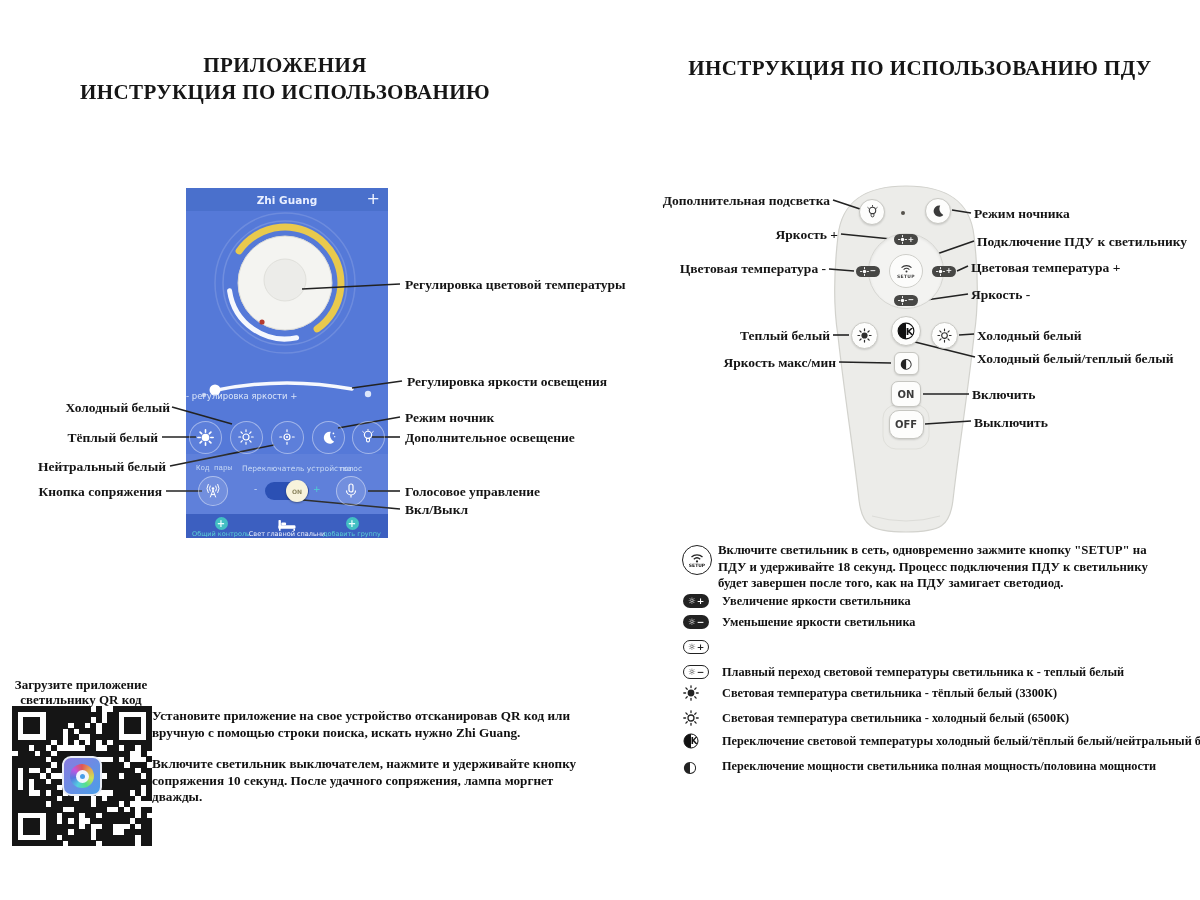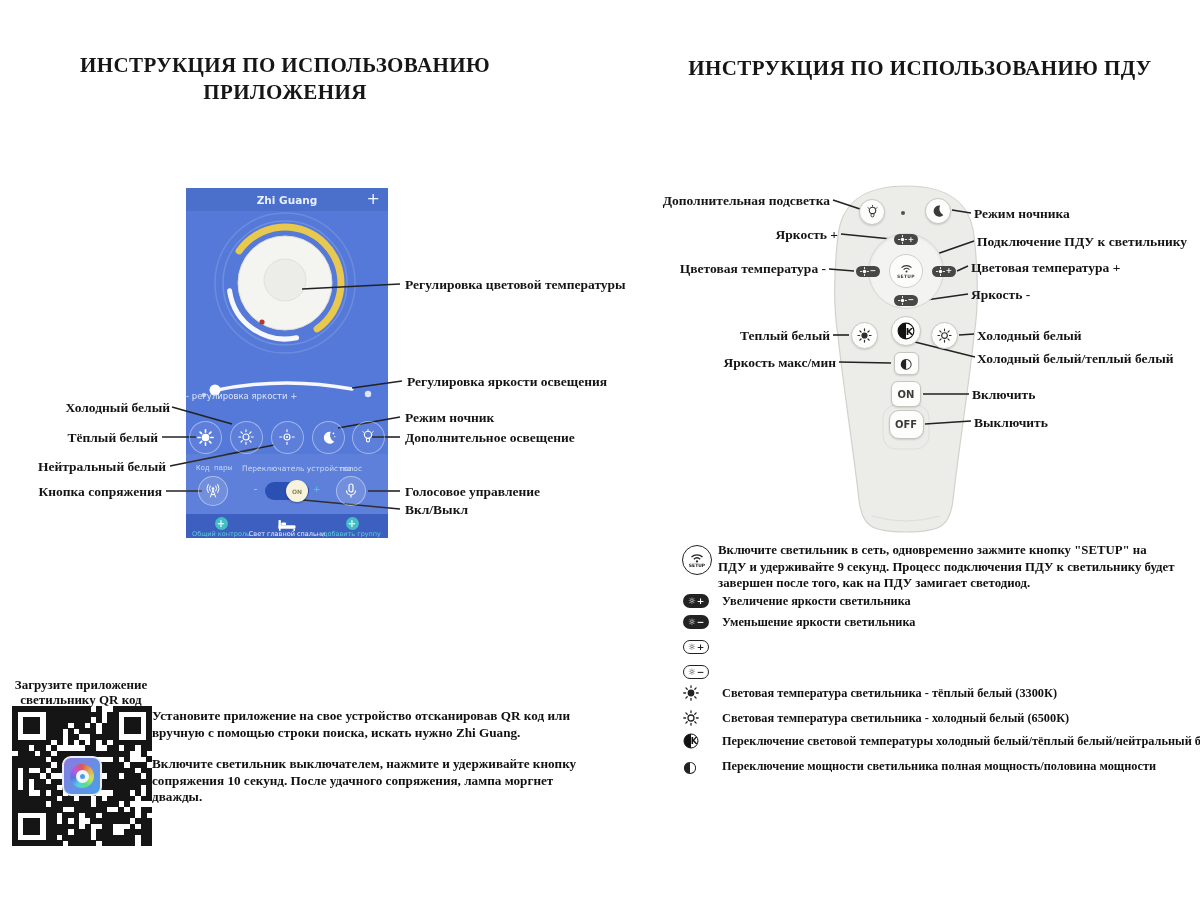--- a/index.html
+++ b/index.html
@@ -144,22 +144,22 @@
       <line x1="957" y1="271" x2="968" y2="266"></line>
       <line x1="919" y1="301" x2="968" y2="294"></line>
       <line x1="959" y1="335" x2="974" y2="334"></line>
       <line x1="915" y1="342" x2="975" y2="357"></line>
       <line x1="923" y1="394" x2="969" y2="394"></line>
       <line x1="925" y1="424" x2="971" y2="421"></line>
     </g>
   </svg>
 
   <div class="doc-title" style="left:60px;top:52px;width:450px;">
+    <div>ПРИЛОЖЕНИЯ</div>
     <div>ИНСТРУКЦИЯ ПО ИСПОЛЬЗОВАНИЮ</div>
-    <div>ПРИЛОЖЕНИЯ</div>
   </div>
   <div class="doc-title" style="left:655px;top:55px;width:530px;">ИНСТРУКЦИЯ ПО ИСПОЛЬЗОВАНИЮ ПДУ</div>
 
   <div class="phone">
     <div class="p-header">
       <span class="p-title">Zhi Guang</span>
       <span class="p-plus">+</span>
     </div>
 
     <div class="slider-label">- регулировка яркости +</div>
@@ -421,21 +421,21 @@
   <div class="callout" style="left:974px;top:415px;">Выключить</div>
 
   <div class="note-icn">
     <svg width="14" height="10" viewBox="0 0 14 10">
       <path d="M1.5,4 a8,8 0 0 1 11,0" fill="none" stroke="#222" stroke-width="1.3"></path>
       <path d="M3.8,6.2 a4.8,4.8 0 0 1 6.4,0" fill="none" stroke="#222" stroke-width="1.3"></path>
       <circle cx="7" cy="8.4" r="1.1" fill="#222"></circle>
     </svg>
     <span style="font-family:'DejaVu Sans',sans-serif;font-size:4.5px;font-weight:bold;color:#222;">SETUP</span>
   </div>
-  <div class="note-text">Включите светильник в сеть, одновременно зажмите кнопку "SETUP" на ПДУ и удерживайте 9 секунд. Процесс подключения ПДУ к светильнику будет завершен после того, как на ПДУ замигает светодиод.</div>
+  <div class="note-text">Включите светильник в сеть, одновременно зажмите кнопку "SETUP" на ПДУ и удерживайте 18 секунд. Процесс подключения ПДУ к светильнику будет завершен после того, как на ПДУ замигает светодиод.</div>
 
   <div class="legend-row" style="top:590px;">
     <span class="licon">
       <span class="pill-icon pill-dark">☼<i style="font-style:normal;">+</i></span>
       </span>
     <span class="ltext">Увеличение яркости светильника</span>
   </div>
   <div class="legend-row" style="top:611px;">
     <span class="licon">
       <span class="pill-icon pill-dark">☼<i style="font-style:normal;">−</i></span>
@@ -444,20 +444,21 @@
   </div>
   <div class="legend-row" style="top:636px;">
     <span class="licon">
       <span class="pill-icon pill-light">☼<i style="font-style:normal;">+</i></span>
       </span>
   </div>
   <div class="legend-row" style="top:661px;">
     <span class="licon">
       <span class="pill-icon pill-light">☼<i style="font-style:normal;">−</i></span>
       </span>
+    <span class="ltext">Плавный переход световой температуры светильника к - теплый белый</span>
   </div>
   <div class="legend-row" style="top:682px;">
     <span class="licon">
       <svg width="16" height="16" viewBox="0 0 16 16">
         <circle cx="8" cy="8" r="3.4" fill="#222"></circle>
         <g stroke="#222" stroke-width="1.3" stroke-linecap="round">
           <line x1="8" y1="0.8" x2="8" y2="2.6"></line>
             <line x1="8" y1="13.4" x2="8" y2="15.2"></line>
           <line x1="0.8" y1="8" x2="2.6" y2="8"></line>
             <line x1="13.4" y1="8" x2="15.2" y2="8"></line>

